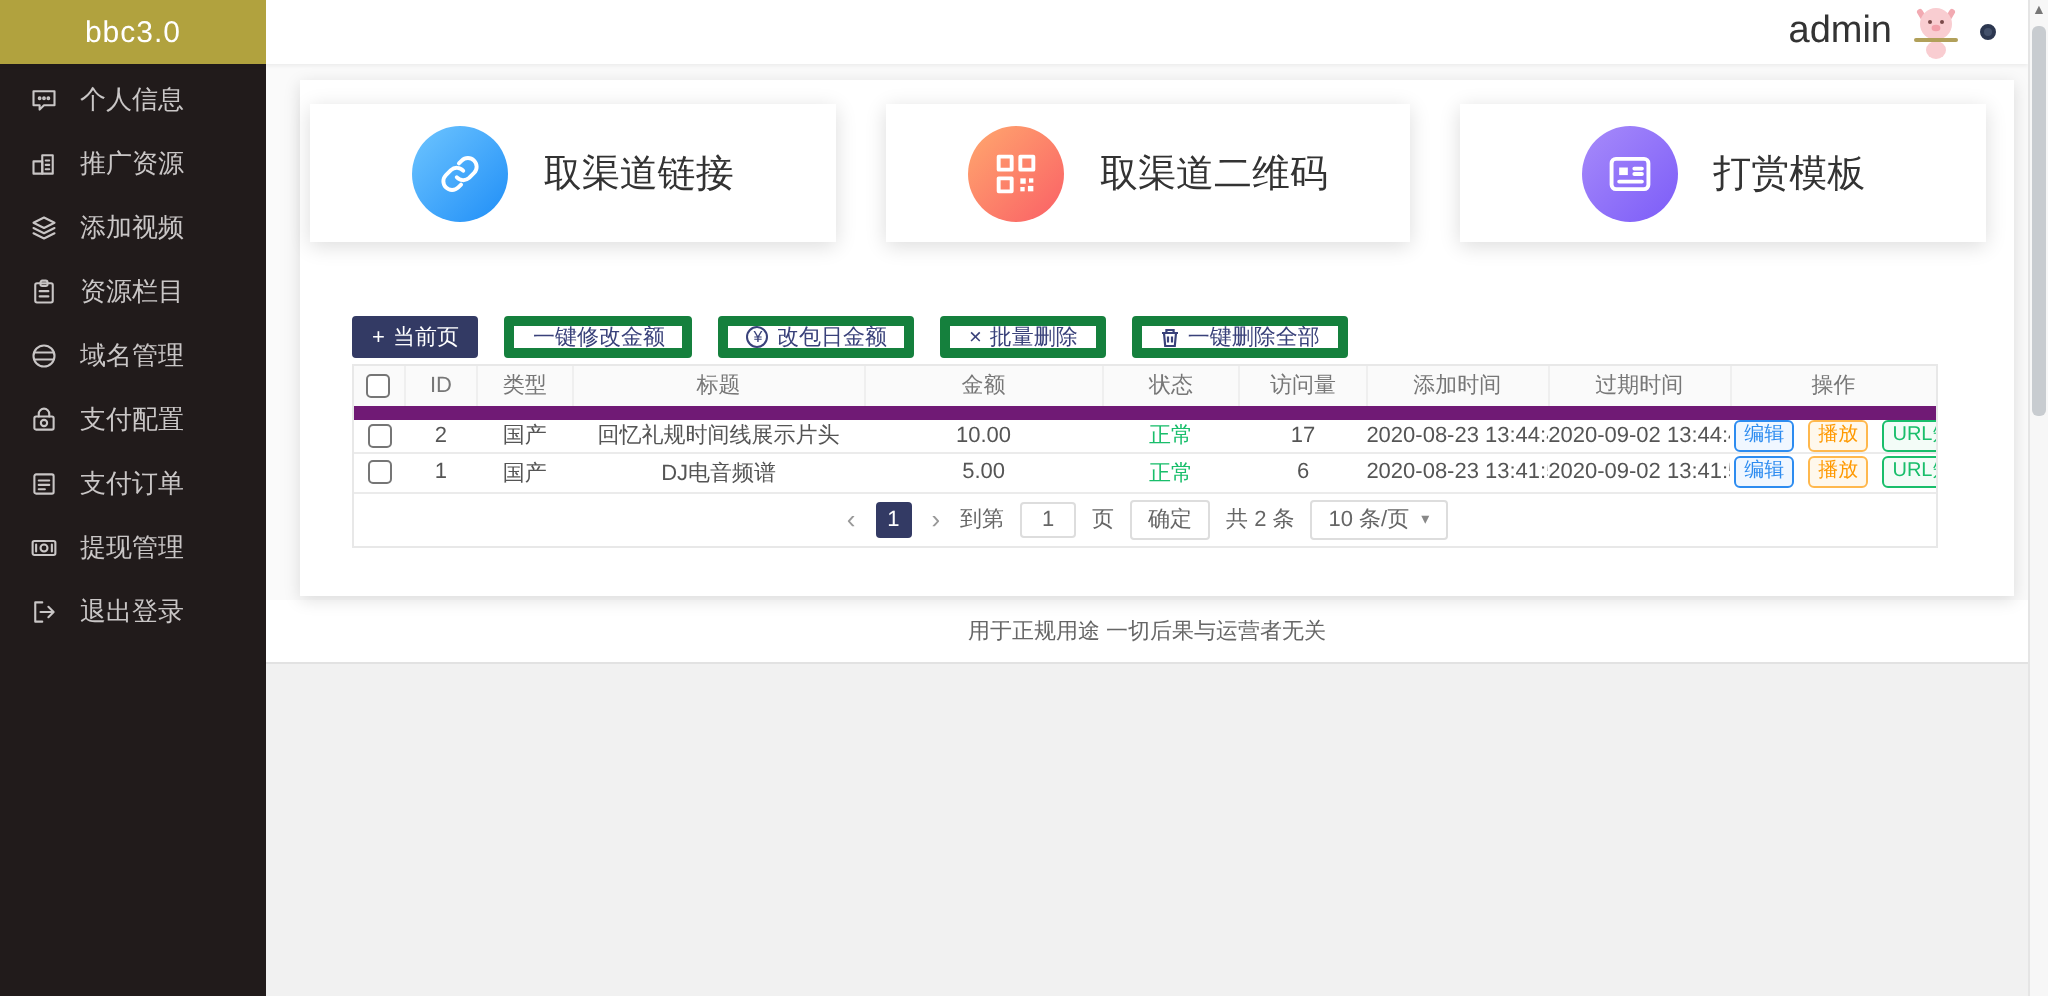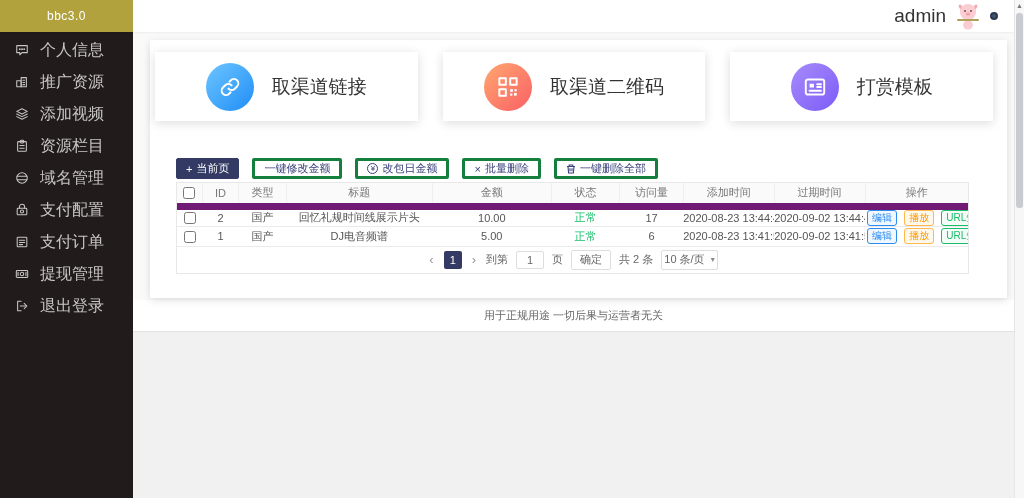--- a/index.html
+++ b/index.html
@@ -7,31 +7,31 @@
   body {
     font-family:"Liberation Sans","DejaVu Sans",sans-serif;
     position:relative; background:#f1f1f1; overflow:hidden;
   }
 
   
   .header { position:absolute; top:0; left:0; width:1014px; height:32px;
     background:#fff; display:flex; align-items:center; z-index:6;
     box-shadow:0 1px 2px rgba(0,0,0,.06); }
   .logo { width:133px; height:32px; background:#b1a23e; color:#fff;
-    font-size:12px; display:flex; align-items:center; justify-content:center; letter-spacing:.5px; }
+    font-size:15px; display:flex; align-items:center; justify-content:center; letter-spacing:.5px; }
   .header-right { margin-left:auto; display:flex; align-items:center; gap:9px; padding-right:16px; }
   .username { font-size:19px; color:#333; }
   .avatar { width:26px; height:28px; display:block; }
   .mini-dot { width:8px; height:8px; border-radius:50%; background:#44516b; border:2px solid #2c3750; }
 
   
   .sidebar { position:absolute; top:32px; left:0; width:133px; height:466px;
     background:#211b1b; padding-top:2px; }
   .side-item { height:32px; display:flex; align-items:center; gap:11px;
-    padding-left:15px; color:#c9c6c6; font-size:16px; cursor:pointer; }
+    padding-left:15px; color:#c9c6c6; font-size:13px; cursor:pointer; }
   .side-item svg { width:14px; height:14px; stroke:#c9c6c6; fill:none;
     stroke-width:1.2; stroke-linecap:round; stroke-linejoin:round; flex:none; }
 
   
   .main { position:absolute; left:133px; top:32px; right:10px; bottom:0; background:#f1f1f1; }
   .top-section { position:relative; height:268px; background:#fafafa; }
   .panel { position:absolute; left:17px; top:8px; right:7px; height:258px;
     background:#fff; box-shadow:0 2px 8px rgba(0,0,0,.13); }
 
   
@@ -46,21 +46,21 @@
   .card-icon svg { width:26px; height:26px; stroke:#fff; fill:none;
     stroke-width:1.8; stroke-linecap:round; stroke-linejoin:round; }
   .card-label { font-size:19px; color:#333; }
 
   
   .table-zone { margin:37px 38px 0 26px; }
   .toolbar { display:flex; gap:13px; margin-bottom:3px; }
   .btn { font-size:11px; height:21px; padding:0 9px; border-radius:2px;
     display:inline-flex; align-items:center; gap:4px; cursor:pointer; white-space:nowrap; }
   .btn-primary { background:#333a64; color:#fff; border:1px solid #333a64; }
-  .btn-outline { background:#fff; color:#39417a; border:3px solid #15803d; }
+  .btn-outline { background:#fff; color:#39417a; border:5px solid #15803d; }
   .coin { width:11px; height:11px; border:1px solid currentColor; border-radius:50%;
     font-size:8px; display:inline-flex; align-items:center; justify-content:center; }
   .btn svg { width:10px; height:10px; stroke:currentColor; fill:none; stroke-width:1.1; }
 
   
   .table-border { border:1px solid #e8e8e8; }
   table { width:100%; border-collapse:collapse; table-layout:fixed; }
   th { background:#fafafa; font-weight:normal; font-size:11px; color:#777;
     height:23px; border-right:1px solid #efefef; border-bottom:7px solid #701a75; }
   th:last-child { border-right:none; }
@@ -78,21 +78,21 @@
   
   .pagination { height:26px; display:flex; align-items:center; justify-content:center;
     gap:8px; font-size:11px; color:#666; }
   .pg-arrow { color:#999; font-size:13px; cursor:pointer; padding:0 2px; }
   .pg-active { width:18px; height:18px; background:#333a64; color:#fff; border-radius:2px;
     display:flex; align-items:center; justify-content:center; font-size:11px; cursor:pointer; }
   .pg-input { width:28px; height:18px; border:1px solid #ddd; border-radius:2px;
     text-align:center; font-size:11px; color:#666; font-family:inherit; }
   .pg-confirm { height:20px; padding:0 8px; border:1px solid #ddd; border-radius:2px;
     background:#fff; display:flex; align-items:center; font-size:11px; color:#666; cursor:pointer; }
-  .pg-select { height:20px; padding:0 2px; border:1px solid #ddd; border-radius:2px;
+  .pg-select { height:20px; padding:0 8px; border:1px solid #ddd; border-radius:2px;
     display:flex; align-items:center; gap:6px; font-size:11px; color:#666; cursor:pointer; background:#fff; }
   .caret { font-size:8px; color:#888; }
 
   
   .footer-strip { background:#fff; height:32px; border-bottom:1px solid #e2e2e2;
     display:flex; align-items:center; justify-content:center; font-size:11px; color:#666; }
 
   
   .scrollbar { position:absolute; right:0; top:0; width:10px; height:498px;
     background:#f7f7f7; border-left:1px solid #e5e5e5; z-index:10; }

